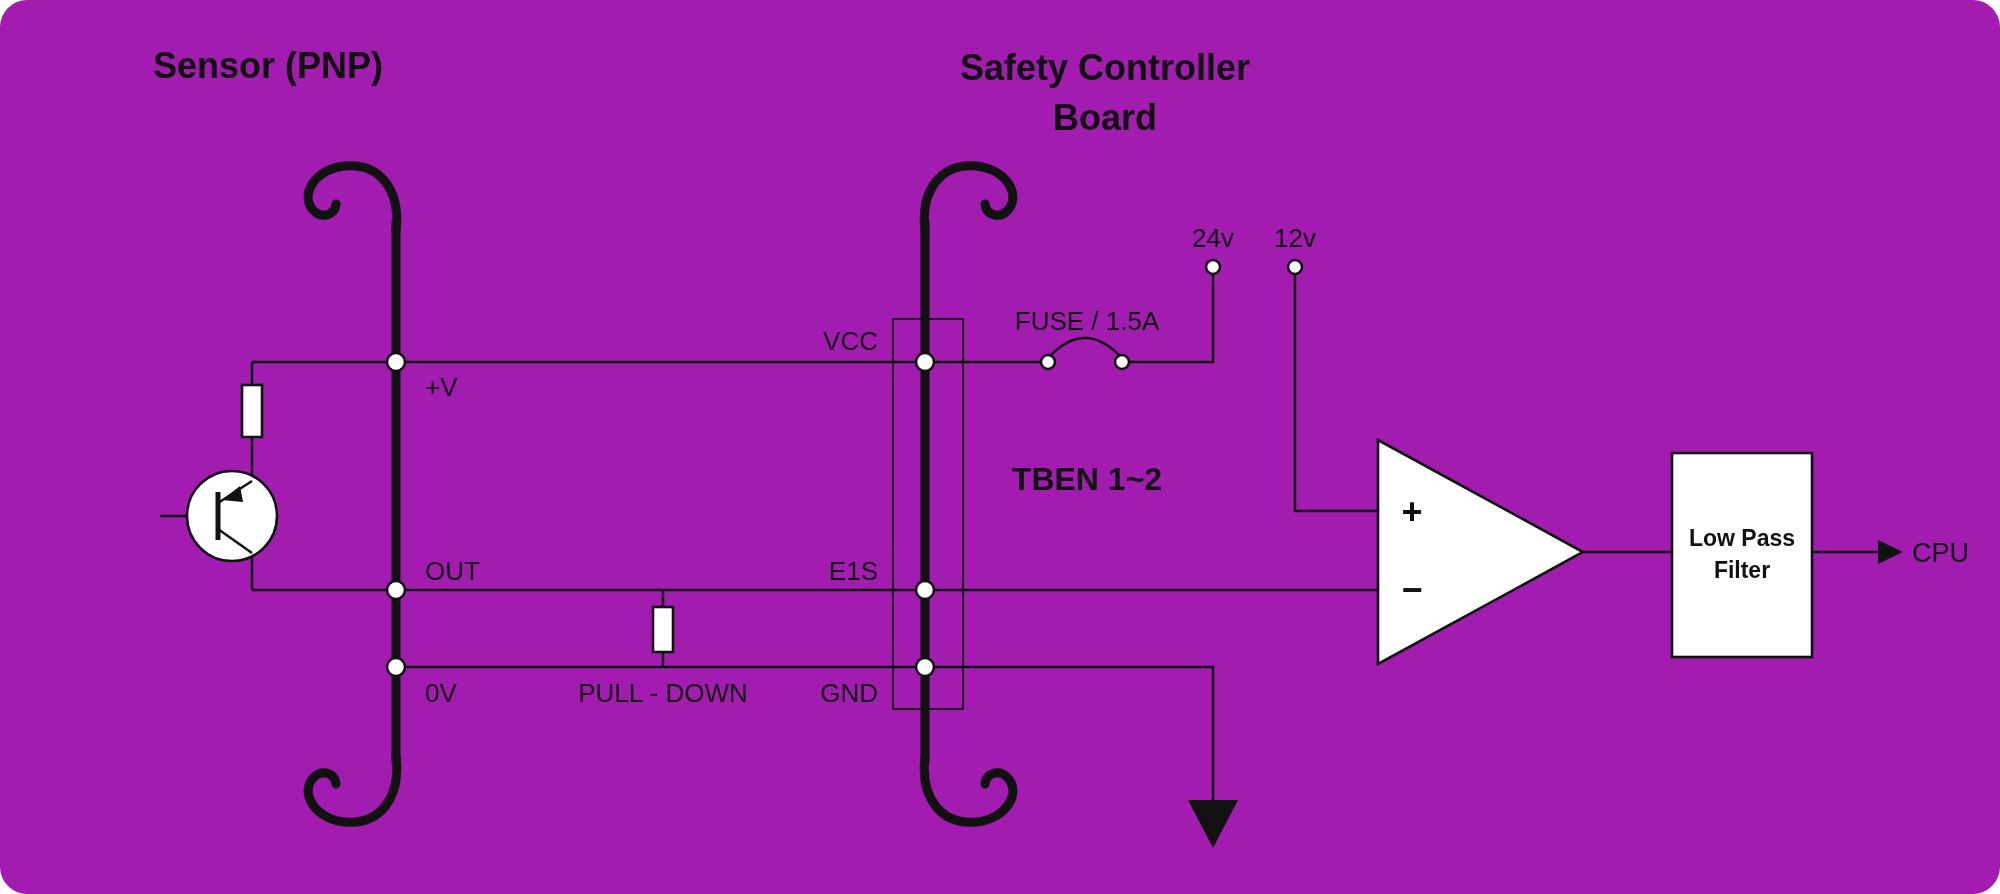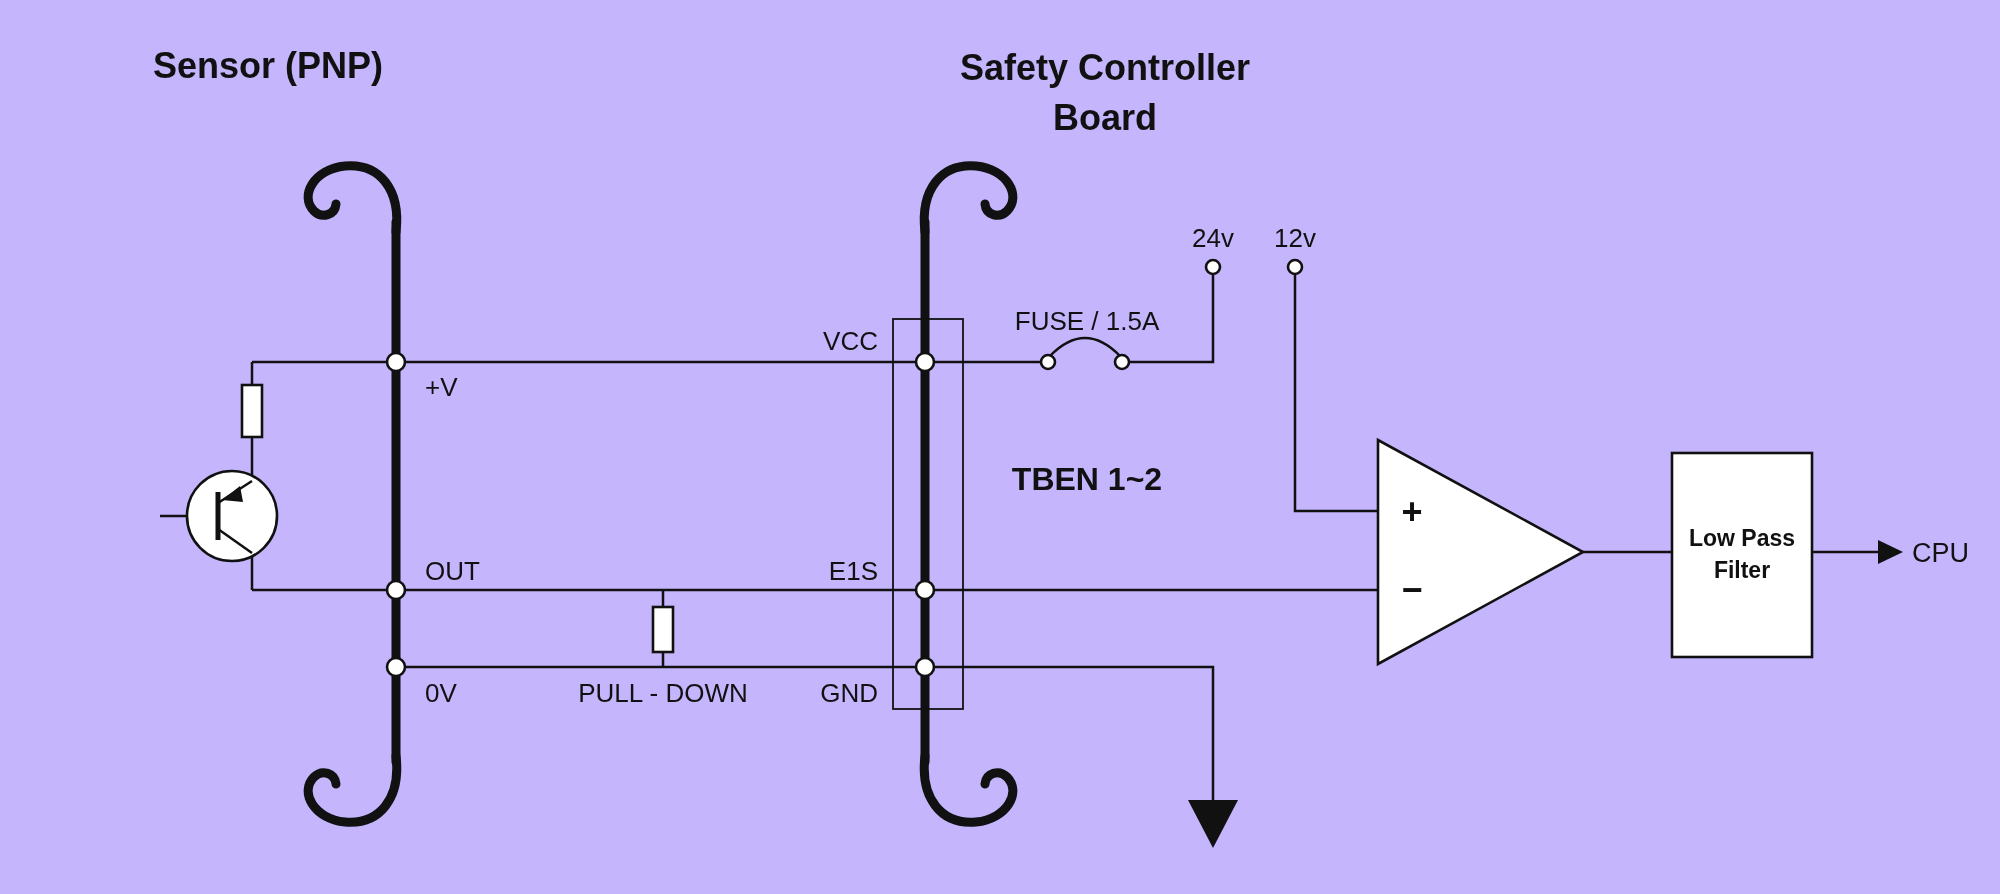--- a/index.html
+++ b/index.html
@@ -1,16 +1,16 @@
 <!DOCTYPE html>
 <html><head>
 <meta charset="utf-8">
 <style>
   html, body { margin: 0; padding: 0; background: #ffffff; }
-  .page { width: 2000px; height: 894px; background: #c4b5fd; position: relative; overflow: hidden; }
+  .page { width: 2000px; height: 894px; background: #a21caf; position: relative; overflow: hidden; border-radius: 27px; }
   svg { display: block; }
   text { fill: #111111; }
   .title     { font: bold 36px "Liberation Sans", sans-serif; }
   .tben      { font: bold 32px "Liberation Sans", sans-serif; }
   .label     { font: 26px "Liberation Sans", sans-serif; }
   .sign      { font: bold 36px "Liberation Sans", sans-serif; }
   .box-label { font: bold 23px "Liberation Sans", sans-serif; }
   .cpu-label { font: 27px "Liberation Sans", sans-serif; }
   .cable { stroke: #111111; stroke-width: 9; fill: none; stroke-linecap: round; }
   .wire  { stroke: #111111; stroke-width: 2.5; fill: none; }

